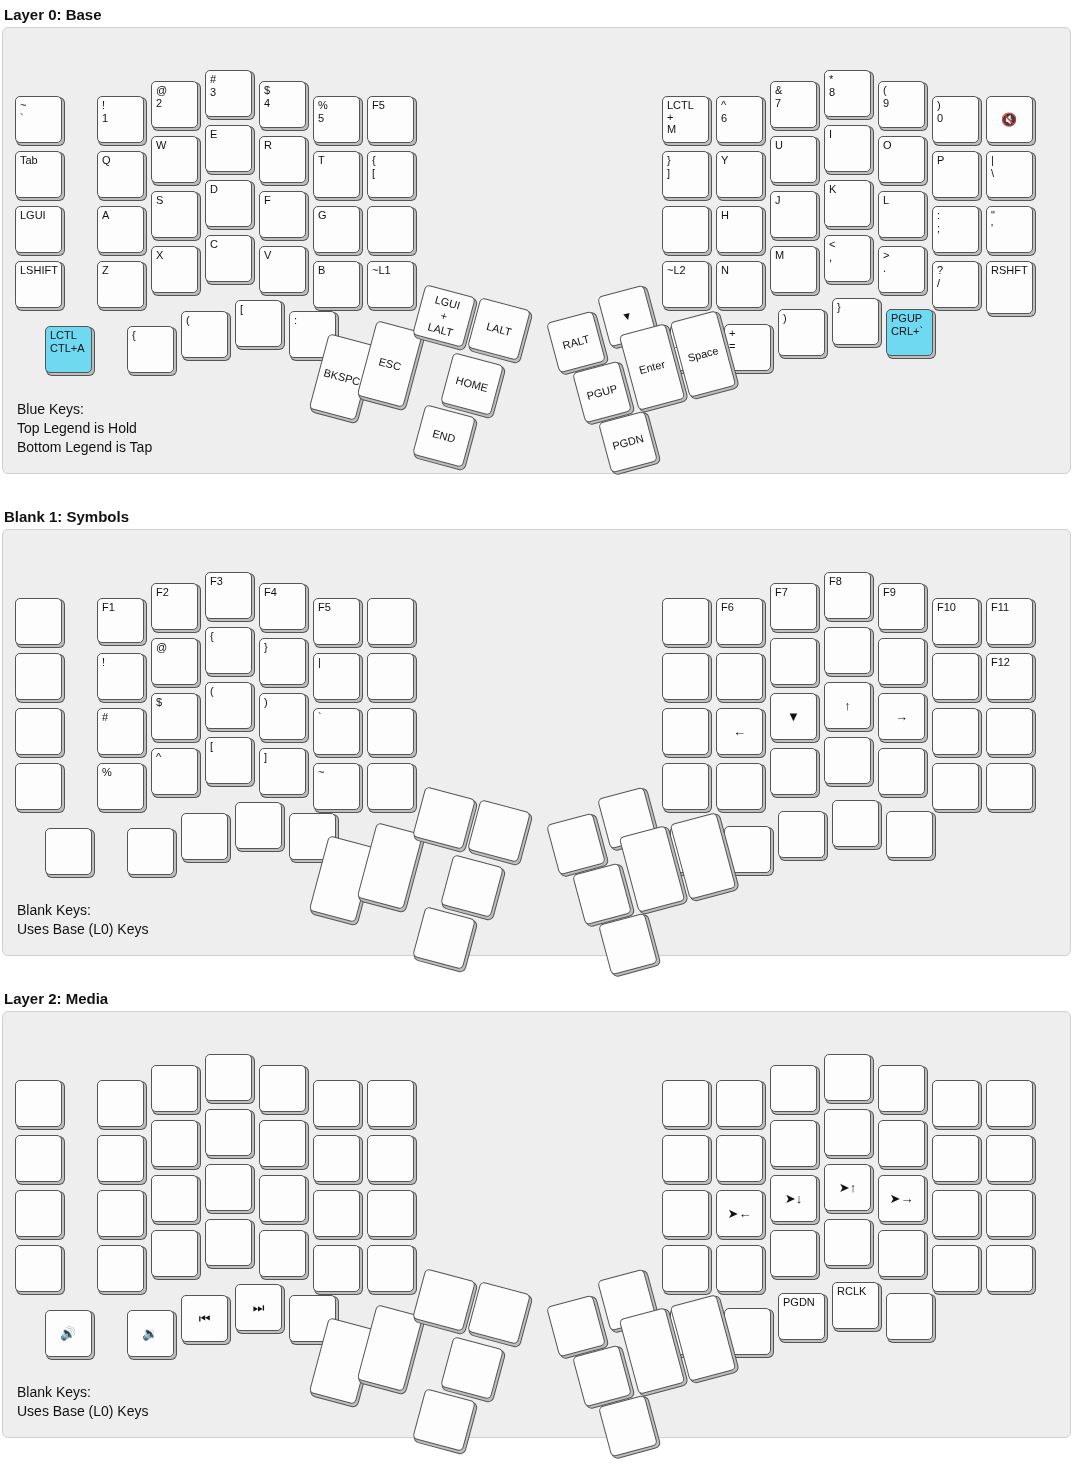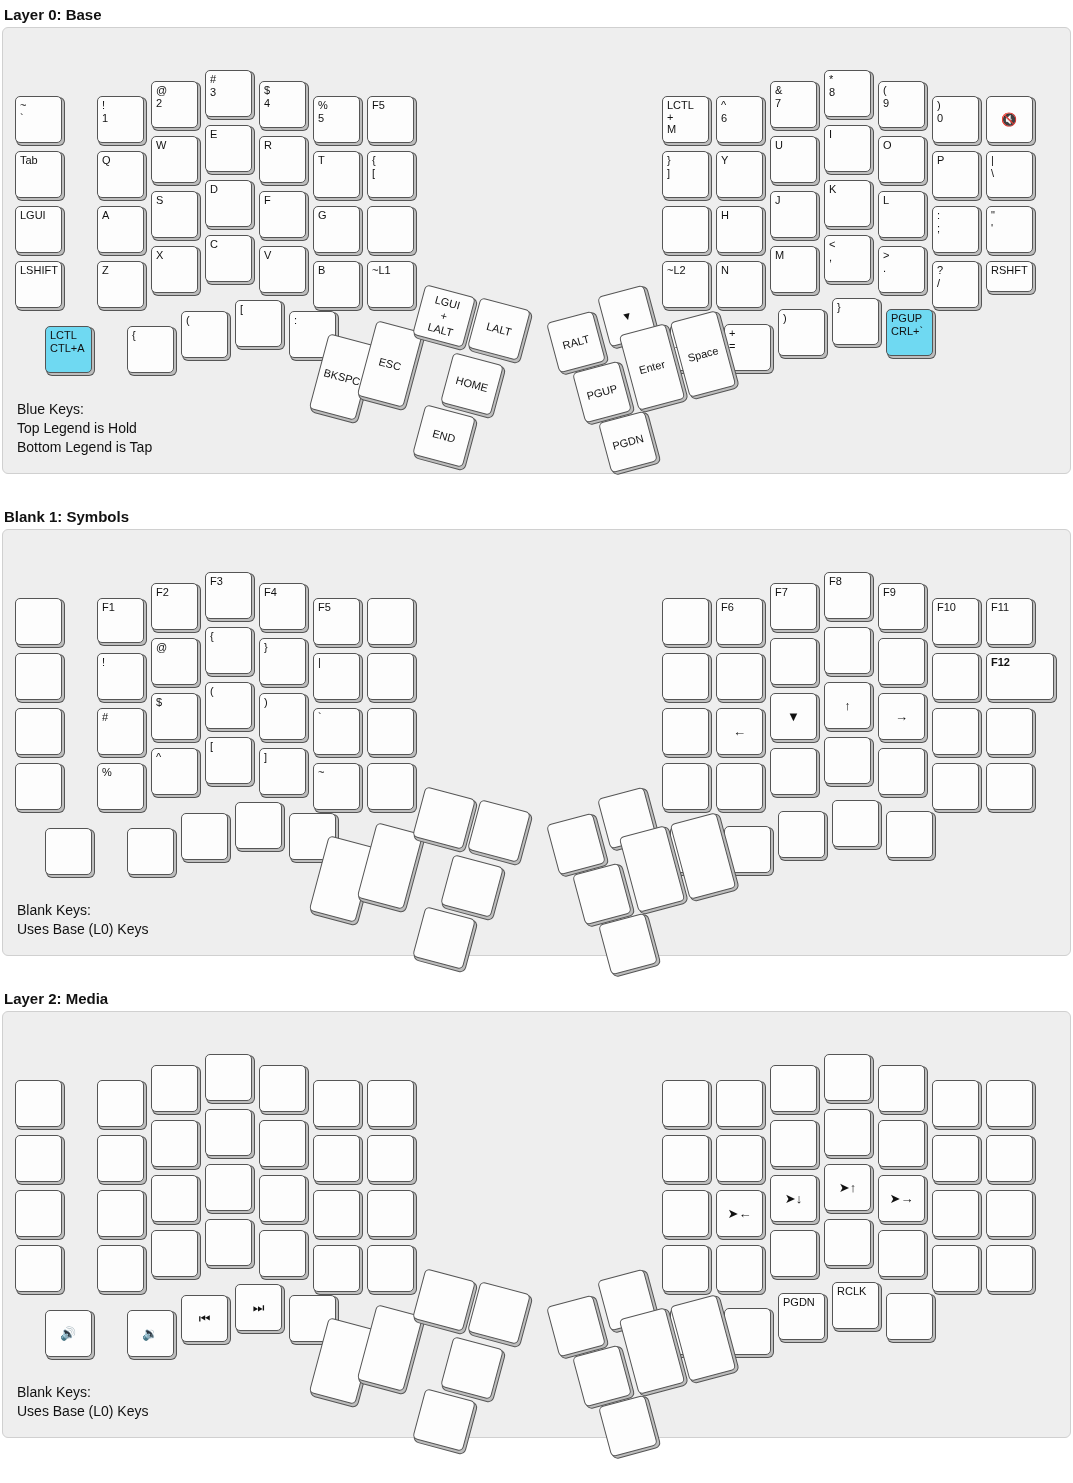--- a/index.html
+++ b/index.html
@@ -218,21 +218,21 @@
       <span class="lb">,</span>
     </div>
     <div class="key" style="left: 875px; top: 218px; width: 47px; height: 47px;">
       <span class="lt">&gt;</span>
       <span class="lb">.</span>
     </div>
     <div class="key" style="left: 929px; top: 233px; width: 47px; height: 47px;">
       <span class="lt">?</span>
       <span class="lb">/</span>
     </div>
-    <div class="key" style="left: 983px; top: 233px; width: 47px; height: 31px;">
+    <div class="key" style="left: 983px; top: 233px; width: 47px; height: 53px;">
       <span class="lt">RSHFT</span>
     </div>
     <div class="key" style="left: 667px; top: 296px; width: 47px; height: 47px;">
       <span class="lt">_</span>
       <span class="lb">-</span>
     </div>
     <div class="key" style="left: 721px; top: 296px; width: 47px; height: 47px;">
       <span class="lt">+</span>
       <span class="lb">=</span>
     </div>
@@ -382,21 +382,21 @@
     </div>
     <div class="key" style="left: 983px; top: 68px; width: 47px; height: 47px;">
       <span class="lt">F11</span>
     </div>
     <div class="key" style="left: 659px; top: 123px; width: 47px; height: 47px;"></div>
     <div class="key" style="left: 713px; top: 123px; width: 47px; height: 47px;"></div>
     <div class="key" style="left: 767px; top: 108px; width: 47px; height: 47px;"></div>
     <div class="key" style="left: 821px; top: 97px; width: 47px; height: 47px;"></div>
     <div class="key" style="left: 875px; top: 108px; width: 47px; height: 47px;"></div>
     <div class="key" style="left: 929px; top: 123px; width: 47px; height: 47px;"></div>
-    <div class="key" style="left: 983px; top: 123px; width: 68px; height: 47px; font-weight: bold;">
+    <div class="key" style="left: 983px; top: 123px; width: 47px; height: 47px;">
       <span class="lt">F12</span>
     </div>
     <div class="key" style="left: 659px; top: 178px; width: 47px; height: 47px;"></div>
     <div class="key" style="left: 713px; top: 178px; width: 47px; height: 47px;">
       <span class="ctr ic">←</span>
     </div>
     <div class="key" style="left: 767px; top: 163px; width: 47px; height: 47px;">
       <span class="ctr ic">▼</span>
     </div>
     <div class="key" style="left: 821px; top: 152px; width: 47px; height: 47px;">

